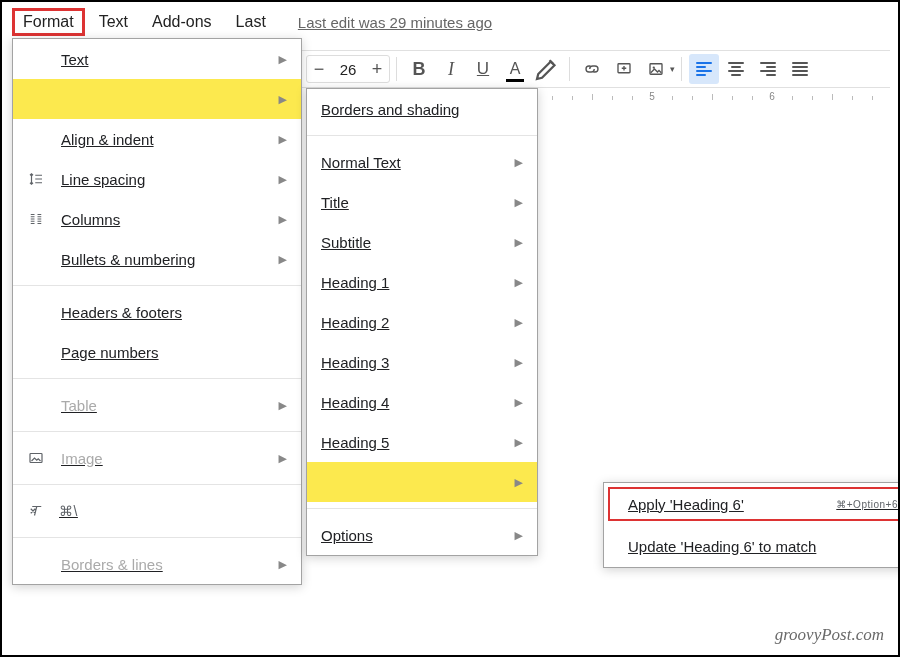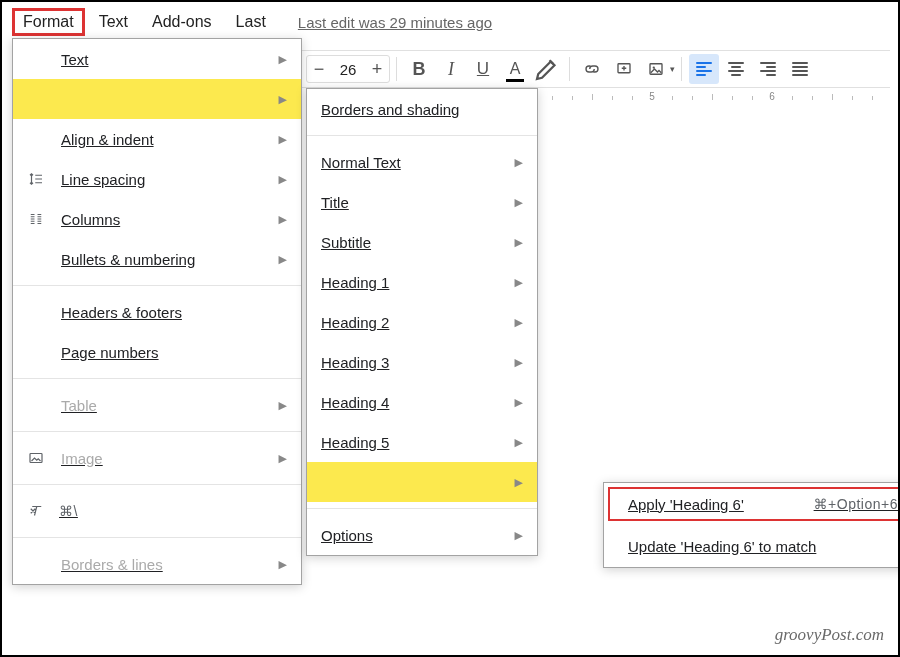--- a/index.html
+++ b/index.html
@@ -124,21 +124,21 @@
   .menu.format-menu .row { height:40px; position:relative;}
   .menu.format-menu .row .lbl { padding-left: 2px;}
   .menu.format-menu .row .ico { width:32px;}
   
   .menu.pstyles { left:304px; top:86px; width:232px;}
   .menu.pstyles .row { height:40px; position:relative;}
   
   .menu.headapply { left:560px; top:480px; width:316px;margin-left:41px; }
   .menu.headapply .row { height:42px; padding-left:24px; padding-right:20px; position:relative;}
   .menu.headapply .row.boxed { outline:2px solid #d33; outline-offset:-6px; }
-  .menu.headapply .shortcut { font-size:14px;}
+  .menu.headapply .shortcut { font-size:10px;}
 
   .watermark {
     position:absolute;
     right:14px; bottom:10px;
     font-family: Georgia, 'Times New Roman', serif;
     font-style: italic;
     color:#444;
     font-size:17px;
     opacity:.8;
   }

